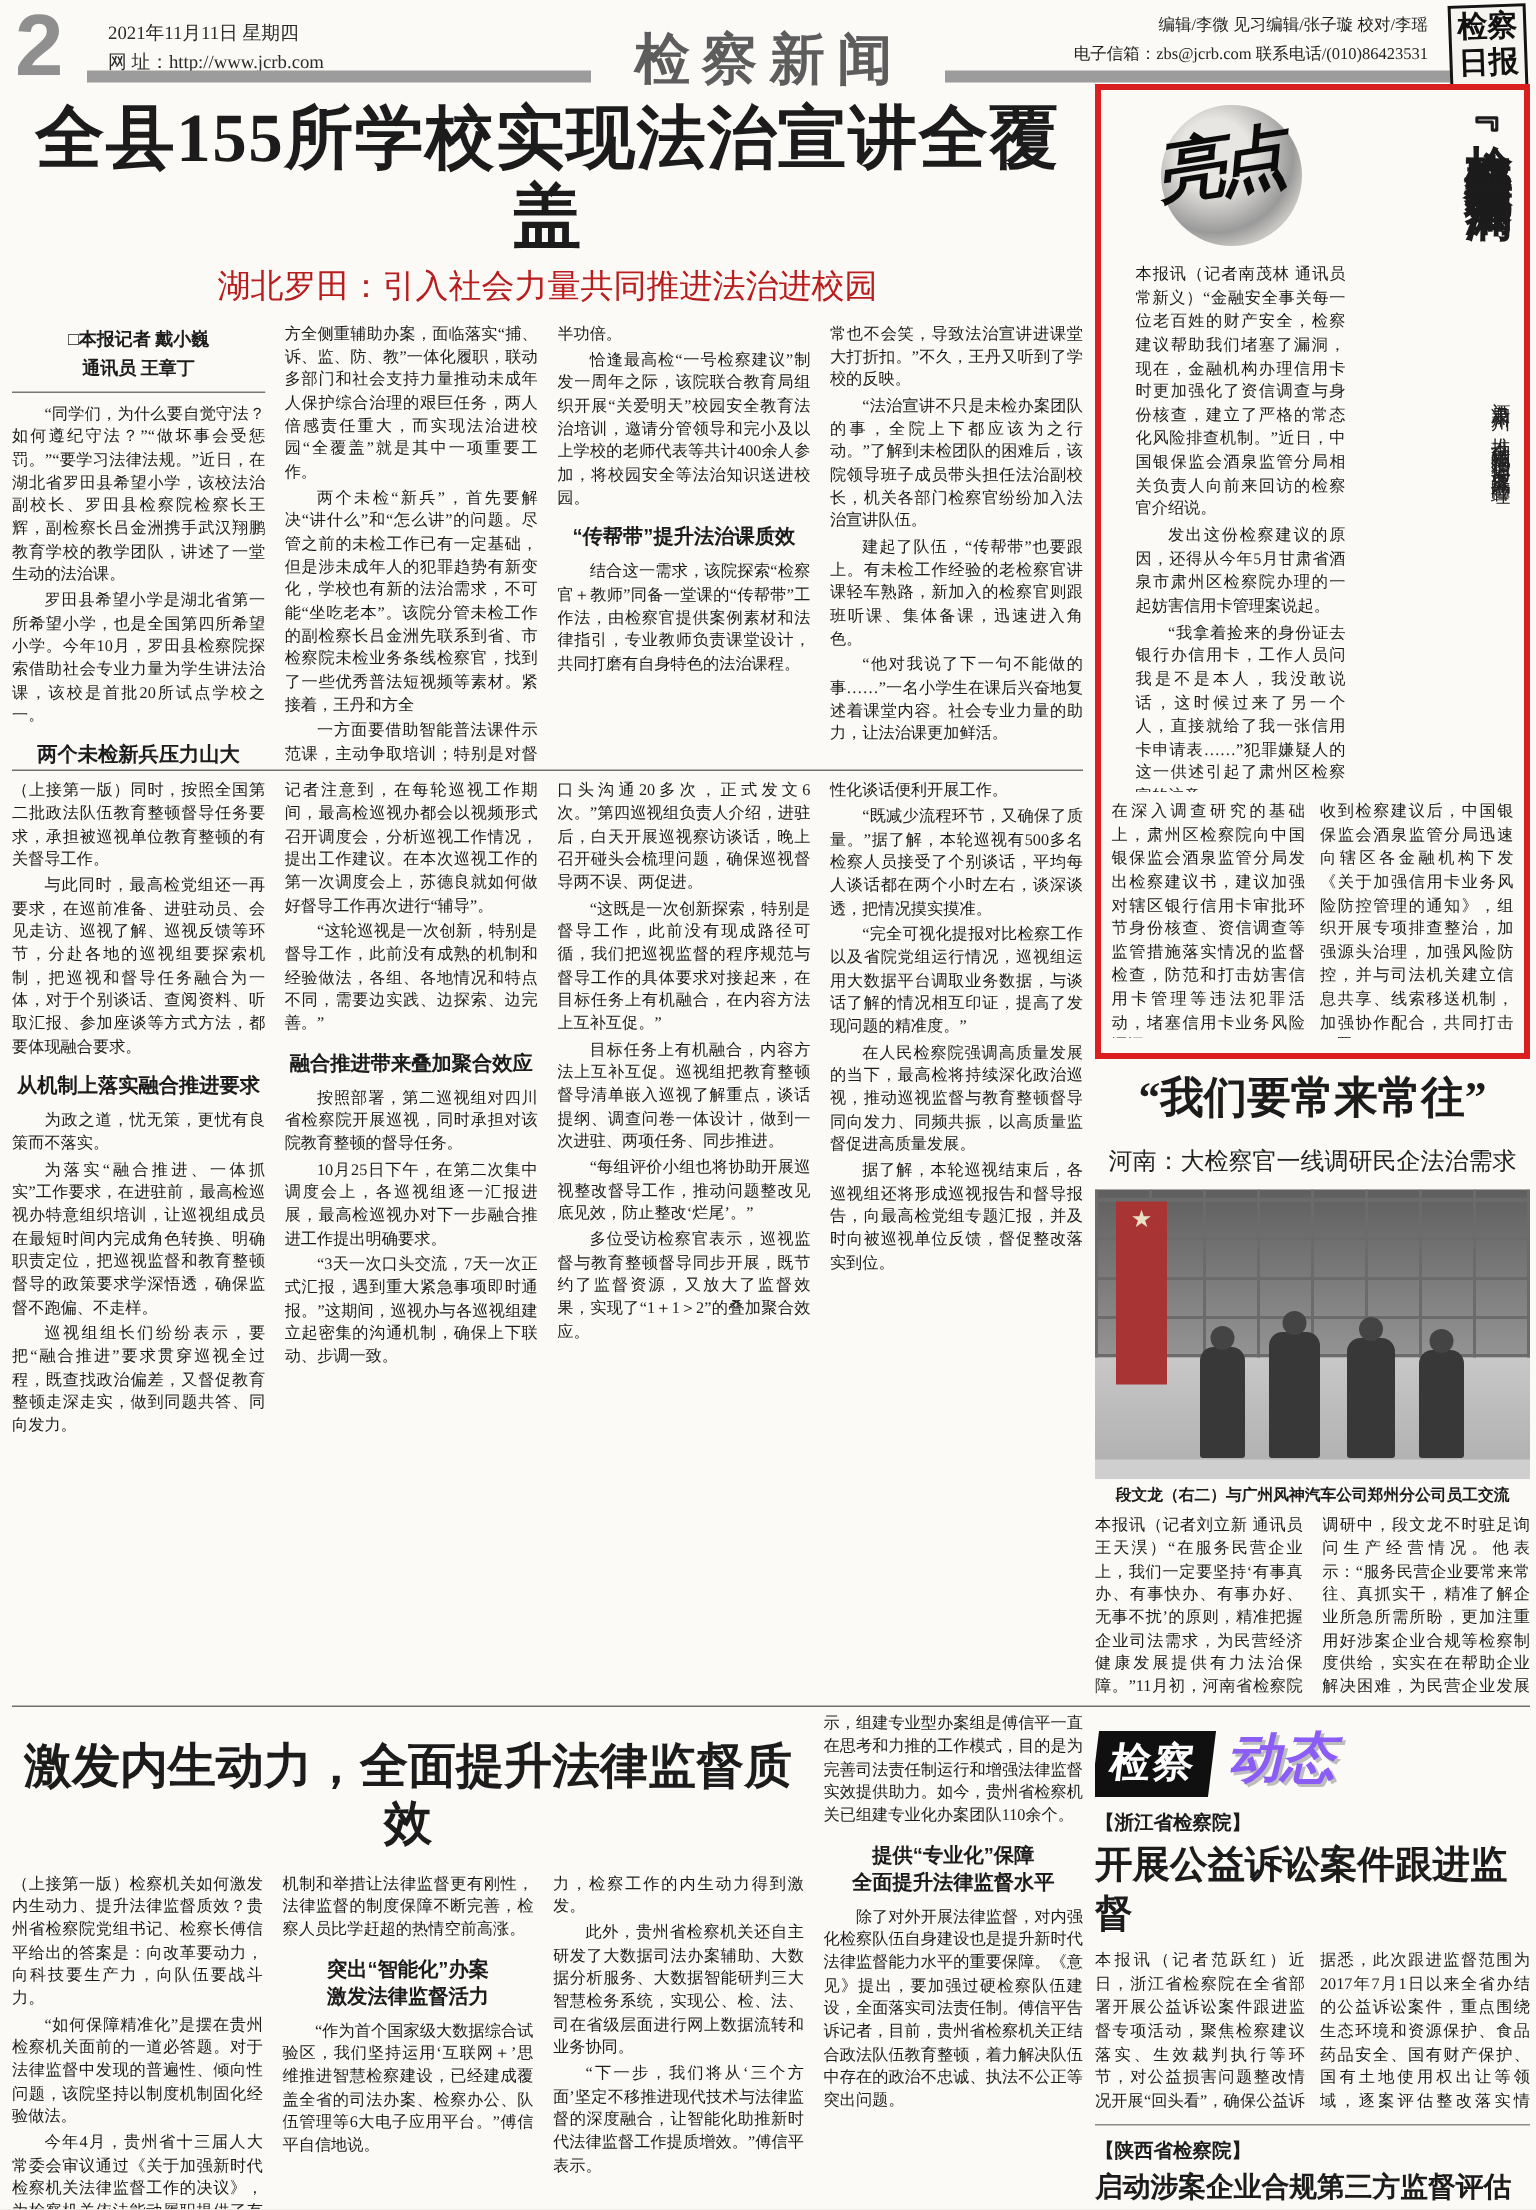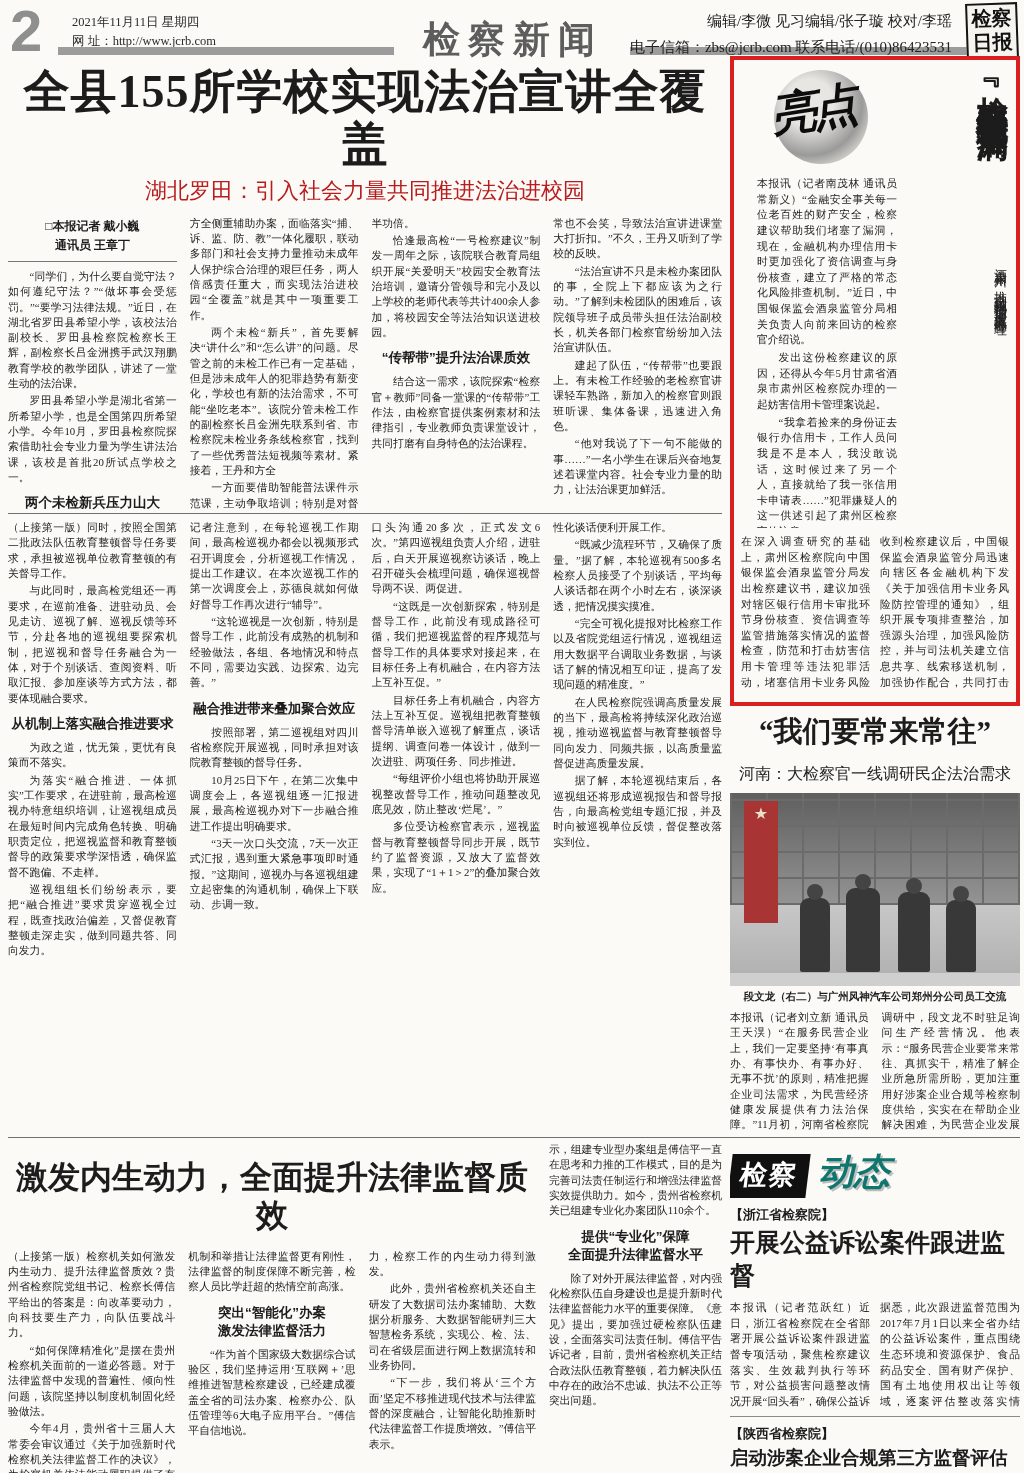--- a/index.html
+++ b/index.html
@@ -8,21 +8,21 @@
 
   
   .pagenum{position:absolute;left:10px;top:2px;font-size:58px;font-weight:bold;color:#8f8f8f;
            line-height:1;font-family:"Liberation Sans",sans-serif;}
   .dateblock{position:absolute;left:72px;top:13px;font-size:12.5px;line-height:1.55;color:#2a2a2a;}
   .graybar{position:absolute;top:47px;height:8px;background:#9c9c9c;}
   .bar-l{left:58px;width:336px;}
   .bar-r{left:630px;width:378px;}
   .masthead{position:absolute;left:398px;top:15px;width:230px;text-align:center;font-size:37px;
             font-weight:bold;color:#5d5d5d;letter-spacing:8px;}
-  .editors{position:absolute;right:72px;top:8px;text-align:right;font-size:15px;color:#222;line-height:1.75;}
+  .editors{position:absolute;right:72px;top:8px;text-align:right;font-size:11px;color:#222;line-height:1.75;}
   .seal{position:absolute;right:6px;top:3px;width:46px;height:50px;border:2px solid #141414;
         font-size:20px;font-weight:bold;line-height:1.2;text-align:center;color:#111;
         transform:rotate(-2deg);padding:1px;background:#f6f4ef;word-break:break-all;}
 
   
   .cols{display:flex;gap:13px;overflow:hidden;}
   .col{flex:1;overflow:hidden;min-width:0;}
   .col p{font-size:10.8px;line-height:1.42;text-align:justify;text-indent:2em;margin:0 0 2px;}
   .col p.byline{text-indent:0;text-align:center;font-weight:bold;font-size:12px;margin:2px 0;}
   .col p.byline-end{border-bottom:1px solid #777;padding-bottom:7px;margin-bottom:7px;}
@@ -85,21 +85,21 @@
   .ph-floor{position:absolute;left:0;right:0;bottom:0;height:13px;background:#cfcfcf;}
   .caption{font-size:10.5px;font-weight:bold;text-align:center;margin:4px 0 6px;}
   #s-changlai .cols{flex:1;}
 
   
   #s-dongtai{position:absolute;left:730px;top:1146px;width:290px;height:327px;overflow:hidden;}
   .dt-logo{height:50px;margin:2px 0 8px;}
   .dt-black{display:inline-block;background:#101010;color:#fff;font-weight:bold;font-size:27px;
             padding:3px 10px 5px;transform:skewX(-7deg);font-family:"Liberation Sans",sans-serif;letter-spacing:2px;}
   .dt-ital{display:inline-block;font-size:36px;font-weight:bold;font-style:italic;margin-left:6px;
-           color:#0f766e;text-shadow:2px 2px 0 #bdbdbd;}
+           color:#8b5cf6;text-shadow:2px 2px 0 #bdbdbd;}
   .dt-org{font-size:13px;font-weight:bold;margin:4px 0 2px;font-family:"Liberation Sans",sans-serif;}
   .dt-title1{font-size:25px;font-weight:bold;margin:0 0 8px;font-family:"Liberation Sans",sans-serif;}
   .dt-title2{font-size:18.5px;font-weight:bold;margin:0 0 6px;font-family:"Liberation Sans",sans-serif;}
   .dt-cols{display:flex;gap:10px;height:108px;overflow:hidden;}
   .dt-cols .ccol{flex:1;min-width:0;overflow:hidden;}
   .dt-cols p,.dt-single p{font-size:10.8px;line-height:1.45;text-align:justify;text-indent:2em;margin:0;}
   .dt-hr{border:none;border-top:1px solid #8a8a8a;margin:8px 0;}
 </style>
 </head>
 <body>

